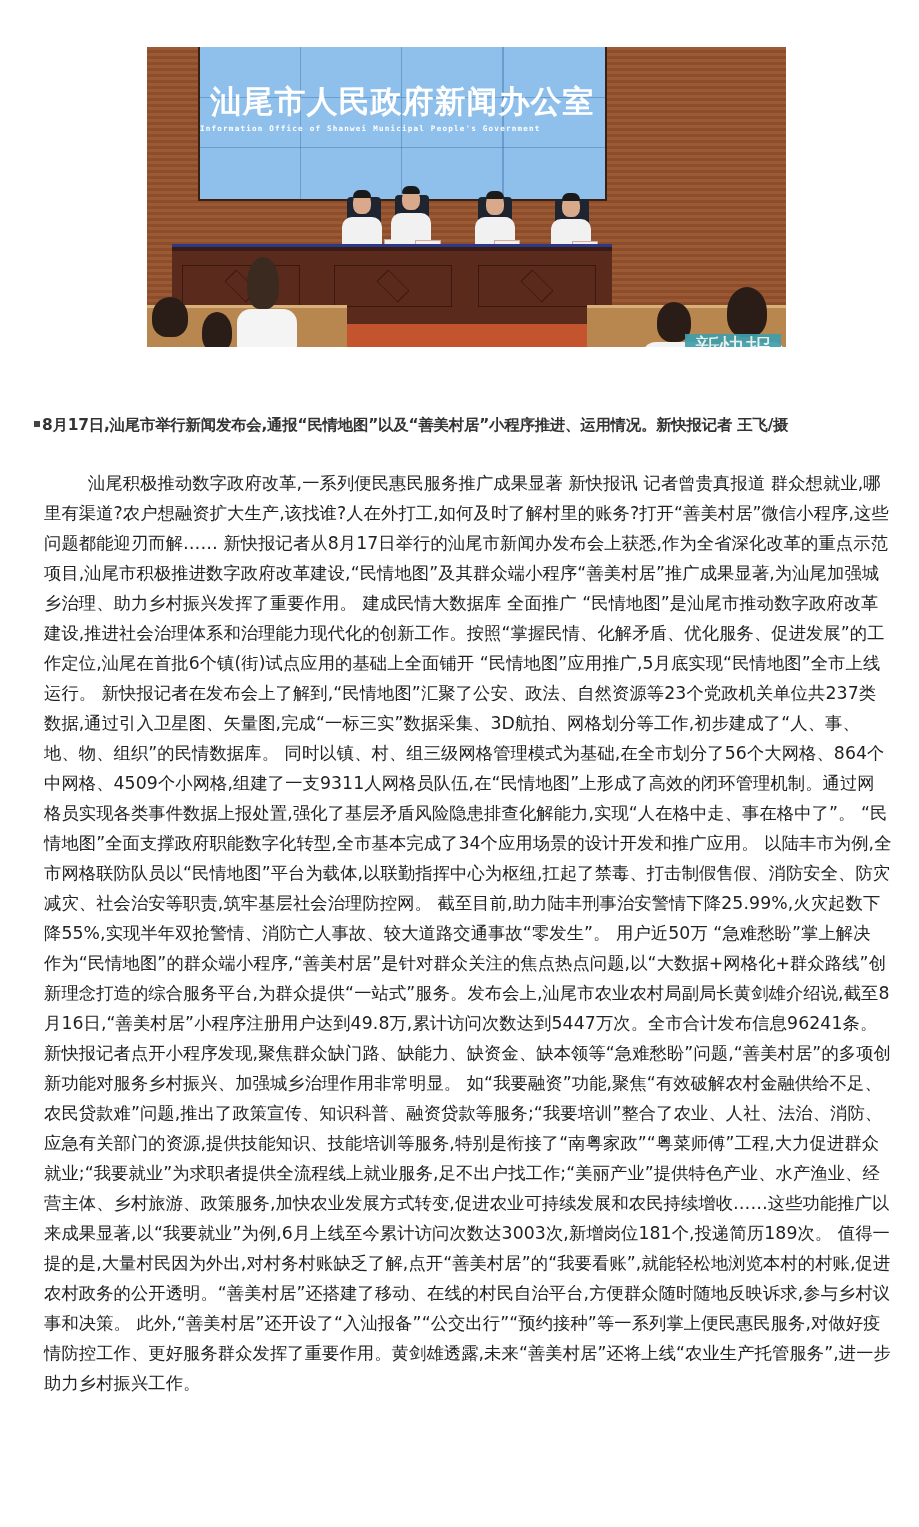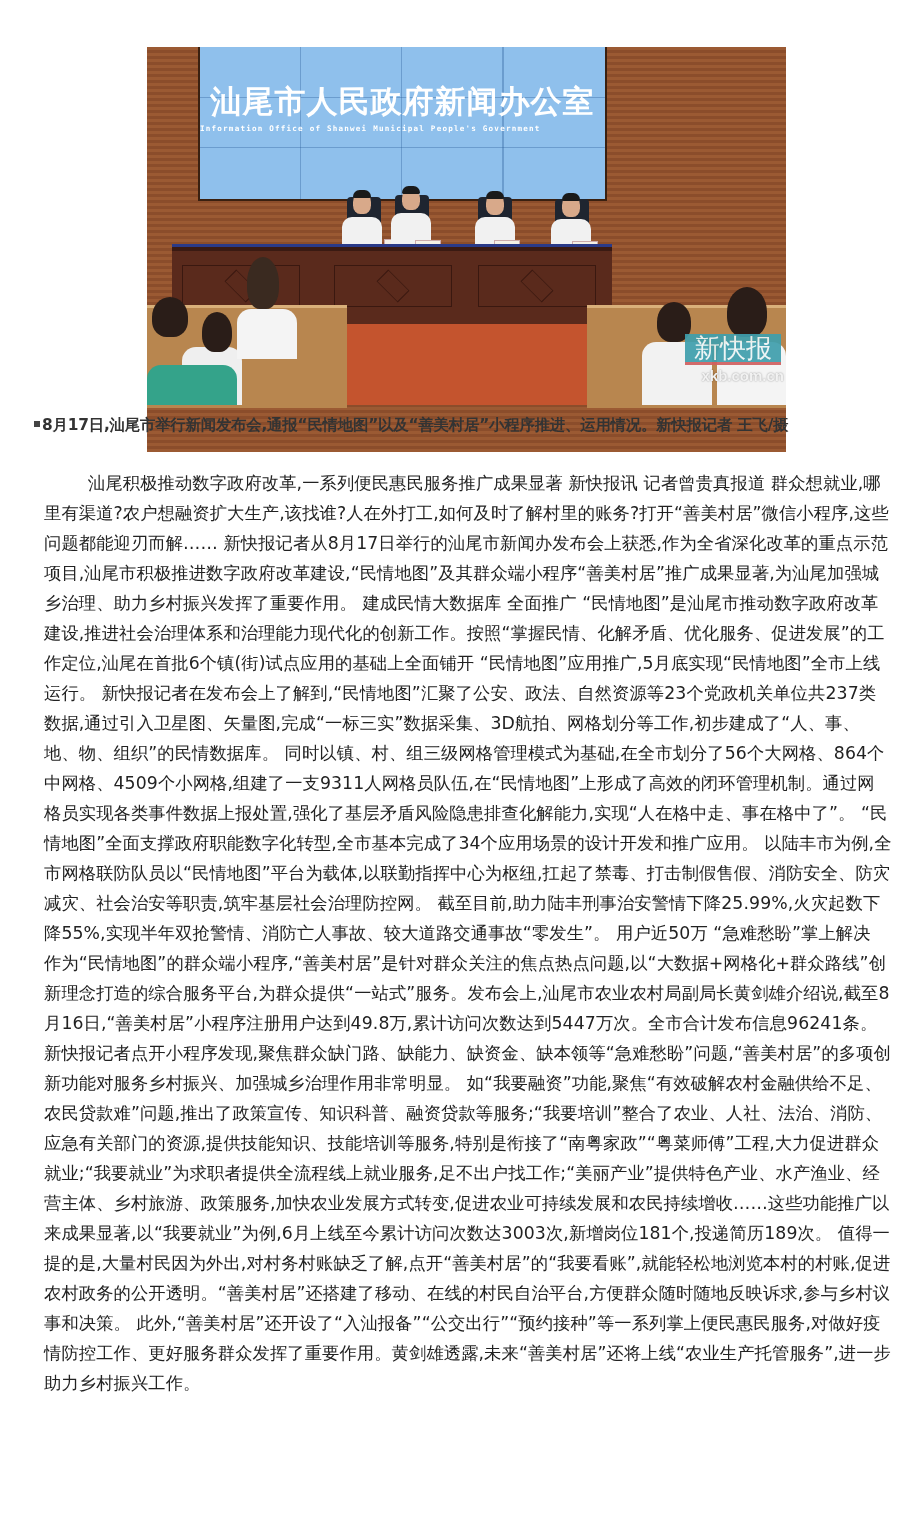--- a/index.html
+++ b/index.html
@@ -1,20 +1,20 @@
 <!DOCTYPE html>
 <html><head>
   <meta charset="utf-8">
   <style>
     html, body { margin: 0; padding: 0; background: #ffffff; }
     body { width: 919px; height: 1527px; overflow: hidden; position: relative;
            font-family: "DejaVu Sans", "Liberation Sans", sans-serif; color: #222; }
 
     
-    .photo { position: absolute; left: 147px; top: 47px; width: 639px; height: 405px;
+    .photo { position: absolute; left: 147px; top: 47px; width: 639px; height: 300px;
              overflow: hidden; background: #8a4a2a; }
     .wall { position: absolute; inset: 0;
             background: repeating-linear-gradient(180deg, #9b5a33 0 3px, #8b4d2b 3px 6px); }
 
     .wallscreen { position: absolute; left: 51px; top: 0; width: 409px; height: 154px;
                   background:
                     linear-gradient(90deg, transparent 0 24.6%, rgba(40,90,150,0.35) 24.6% 25%, transparent 25% 49.6%, rgba(40,90,150,0.35) 49.6% 50%, transparent 50% 74.6%, rgba(40,90,150,0.35) 74.6% 75%, transparent 75%),
                     linear-gradient(180deg, transparent 0 32.6%, rgba(40,90,150,0.35) 32.6% 33.3%, transparent 33.3% 65.6%, rgba(40,90,150,0.35) 65.6% 66.3%, transparent 66.3%),
                     #8fc0ec;
                   border: 2px solid #3a2010; border-top: none; box-sizing: border-box; }

